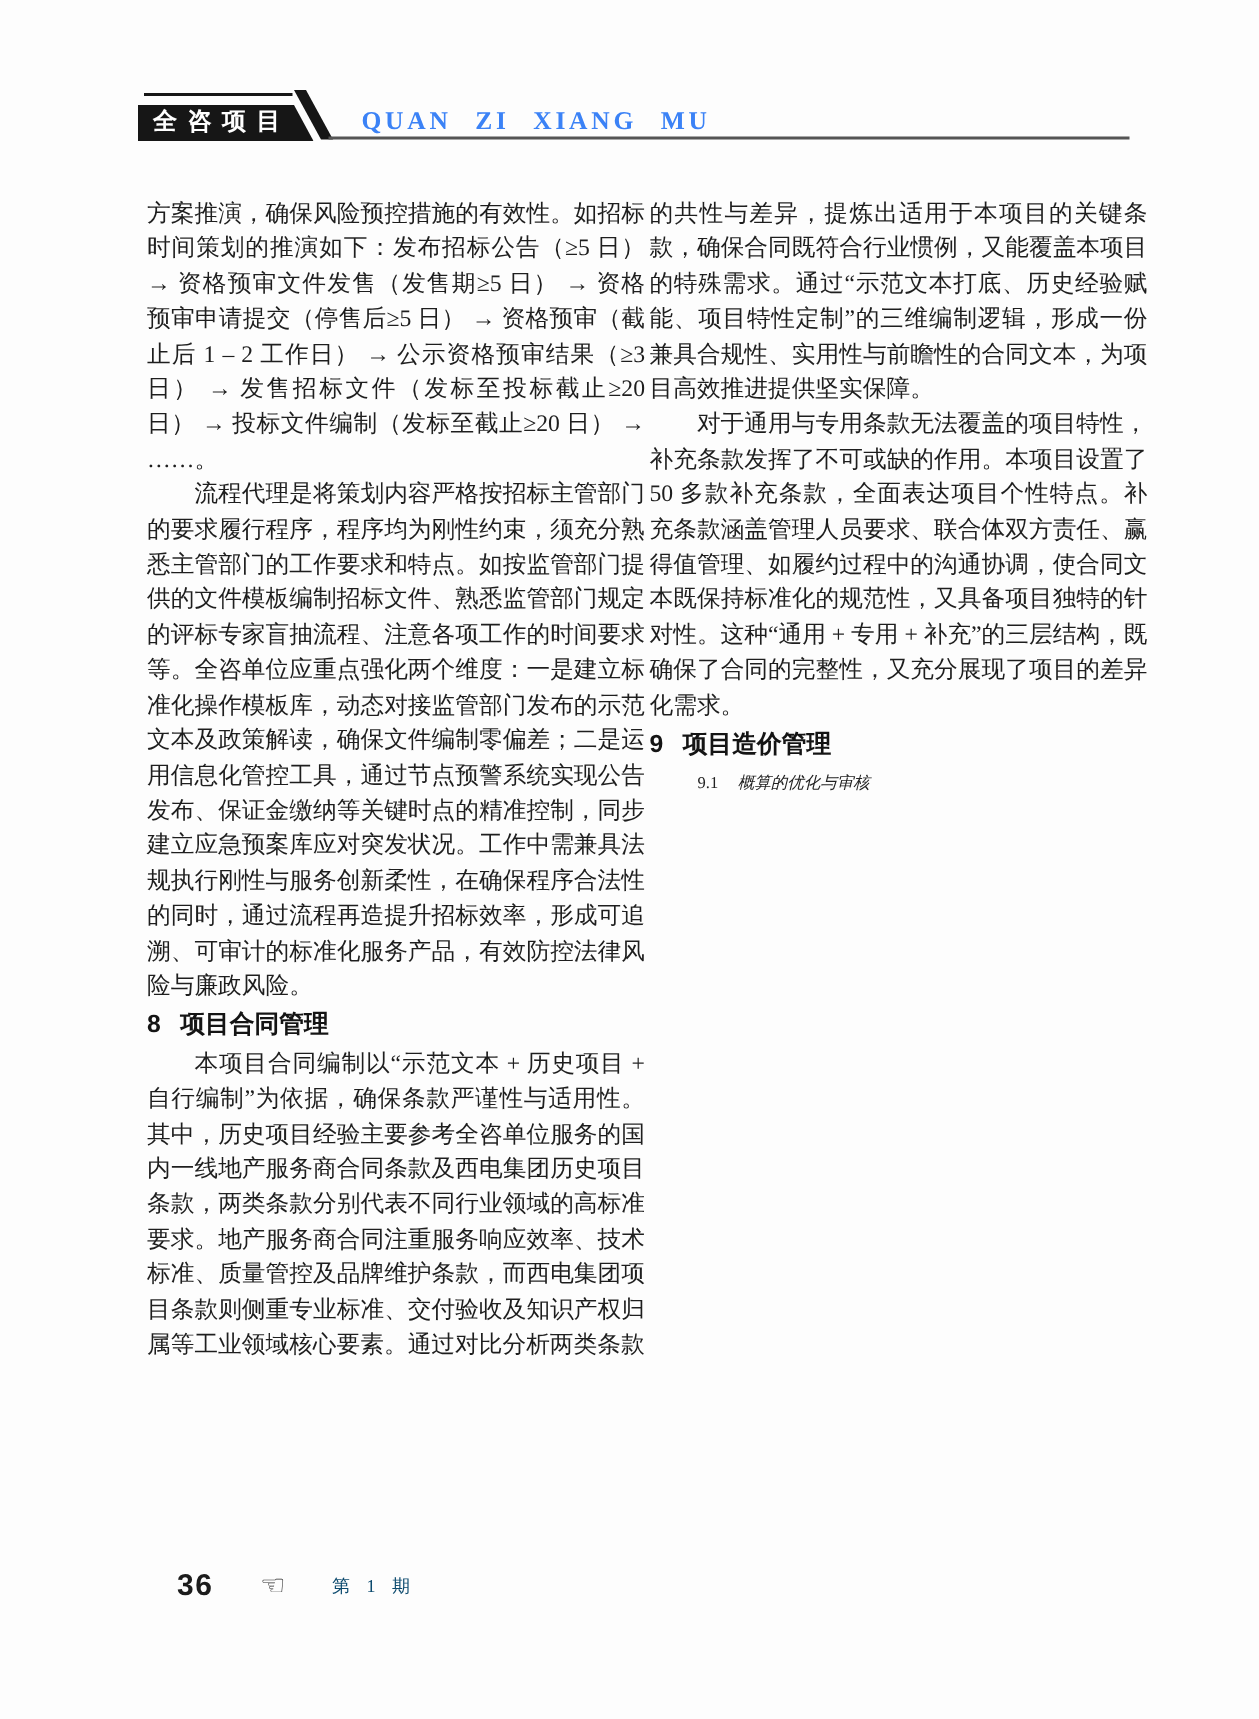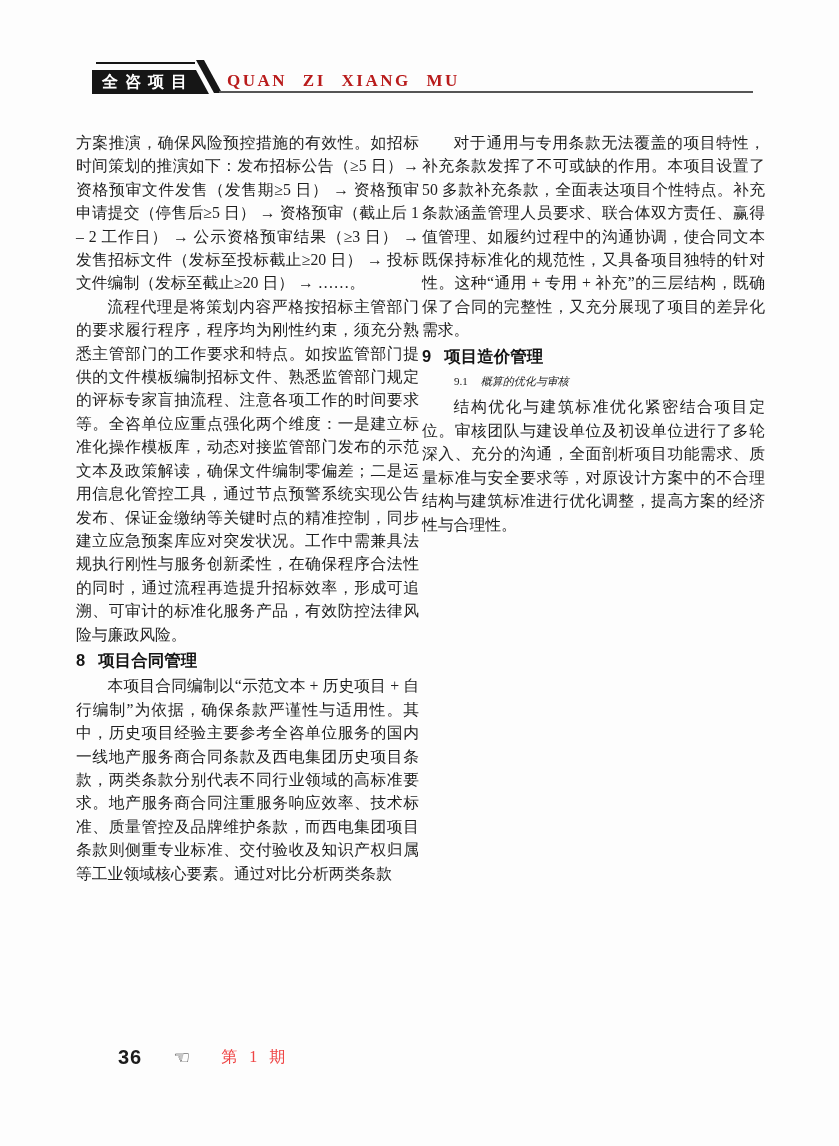--- a/index.html
+++ b/index.html
@@ -14,29 +14,29 @@
   .badge-stripe-svg{position:absolute;left:190px;top:58px;}
   .badge{
     position:absolute;left:92px;top:70px;width:120px;height:24px;
     background:#161616;color:#ffffff;
     clip-path:polygon(0 0,104px 0,117px 24px,0 24px);
     font-family:"Liberation Sans","DejaVu Sans",sans-serif;
     font-weight:700;font-size:16px;letter-spacing:7px;
     line-height:24px;padding-left:10px;box-sizing:content-box;
   }
   .header-subtitle{
-    position:absolute;left:227px;top:71px;
+    position:absolute;left:241px;top:71px;
     font-family:"Liberation Serif","DejaVu Serif",serif;
-    font-weight:700;font-size:17px;color:#b91c1c;
+    font-weight:700;font-size:17px;color:#3b82f6;
     letter-spacing:2.5px;word-spacing:9px;white-space:nowrap;
   }
   .header-rule{position:absolute;left:219px;top:91px;width:534px;height:2px;background:#555555;}
   
   .main{
-    position:absolute;top:131px;left:76px;right:74px;
+    position:absolute;top:131px;left:98px;right:74px;
     display:flex;gap:3px;
   }
   .col{flex:1;min-width:0;}
   .col p{
     margin:0;font-size:15.8px;line-height:23.4px;
     text-align:justify;text-justify:inter-ideograph;
   }
   .col p.indent{text-indent:2em;}
   h2.sec{
     margin:3px 0 2px 0;
@@ -53,45 +53,45 @@
   
   .footer{
     position:absolute;left:118px;top:1046px;
     display:flex;align-items:center;gap:31px;
   }
   .page-number{
     font-family:"Liberation Sans","DejaVu Sans",sans-serif;
     font-weight:700;font-size:20px;color:#1c1c1c;letter-spacing:1px;
   }
   .hand-icon{font-size:19px;color:#2a2a2a;line-height:1;}
-  .issue-label{font-size:16px;color:#ef4444;letter-spacing:4px;text-align:center;}
+  .issue-label{font-size:12px;color:#0c4a6e;letter-spacing:4px;text-align:center;}
 </style>
 </head>
 <body>
 
 <div class="badge-topline"></div>
 <svg class="badge-stripe-svg" width="40" height="38" viewBox="0 0 40 38">
   <polygon points="6,2 14,2 32,35 24,35" fill="#161616"></polygon>
 </svg>
 <div class="badge">全咨项目</div>
 <div class="header-subtitle">QUAN ZI XIANG MU</div>
 <div class="header-rule"></div>
 
 <div class="main">
   <div class="col">
     <p>方案推演，确保风险预控措施的有效性。如招标时间策划的推演如下：发布招标公告（≥5 日）→ 资格预审文件发售（发售期≥5 日） → 资格预审申请提交（停售后≥5 日） → 资格预审（截止后 1 – 2 工作日） → 公示资格预审结果（≥3 日） → 发售招标文件（发标至投标截止≥20 日） → 投标文件编制（发标至截止≥20 日） → ……。</p>
     <p class="indent">流程代理是将策划内容严格按招标主管部门的要求履行程序，程序均为刚性约束，须充分熟悉主管部门的工作要求和特点。如按监管部门提供的文件模板编制招标文件、熟悉监管部门规定的评标专家盲抽流程、注意各项工作的时间要求等。全咨单位应重点强化两个维度：一是建立标准化操作模板库，动态对接监管部门发布的示范文本及政策解读，确保文件编制零偏差；二是运用信息化管控工具，通过节点预警系统实现公告发布、保证金缴纳等关键时点的精准控制，同步建立应急预案库应对突发状况。工作中需兼具法规执行刚性与服务创新柔性，在确保程序合法性的同时，通过流程再造提升招标效率，形成可追溯、可审计的标准化服务产品，有效防控法律风险与廉政风险。</p>
     <h2 class="sec"><span class="h-num">8</span><span>项目合同管理</span></h2>
     <p class="indent">本项目合同编制以“示范文本 + 历史项目 + 自行编制”为依据，确保条款严谨性与适用性。其中，历史项目经验主要参考全咨单位服务的国内一线地产服务商合同条款及西电集团历史项目条款，两类条款分别代表不同行业领域的高标准要求。地产服务商合同注重服务响应效率、技术标准、质量管控及品牌维护条款，而西电集团项目条款则侧重专业标准、交付验收及知识产权归属等工业领域核心要素。通过对比分析两类条款</p>
   </div>
   <div class="col">
+    <p>的共性与差异，提炼出适用于本项目的关键条款，确保合同既符合行业惯例，又能覆盖本项目的特殊需求。通过“示范文本打底、历史经验赋能、项目特性定制”的三维编制逻辑，形成一份兼具合规性、实用性与前瞻性的合同文本，为项目高效推进提供坚实保障。</p>
     <p class="indent">对于通用与专用条款无法覆盖的项目特性，补充条款发挥了不可或缺的作用。本项目设置了50 多款补充条款，全面表达项目个性特点。补充条款涵盖管理人员要求、联合体双方责任、赢得值管理、如履约过程中的沟通协调，使合同文本既保持标准化的规范性，又具备项目独特的针对性。这种“通用 + 专用 + 补充”的三层结构，既确保了合同的完整性，又充分展现了项目的差异化需求。</p>
     <h2 class="sec"><span class="h-num">9</span><span>项目造价管理</span></h2>
     <h3 class="subsec"><span class="h-num">9.1</span><span>概算的优化与审核</span></h3>
-    <p class="indent">结构优化与建筑标准优化紧密结合项目定位。审核团队与建设单位及初设单位进行了多轮深入、充分的沟通，全面剖析项目功能需求、质量标准与安全要求等，对原设计方案中的不合理结构与建筑标准进行优化调整，提高方案的经济性与合理性。</p>
   </div>
 </div>
 
 <div class="footer">
   <span class="page-number">36</span>
   <span class="hand-icon">☜</span>
   <span class="issue-label">第 1 期</span>
 </div>
 
 </body></html>

